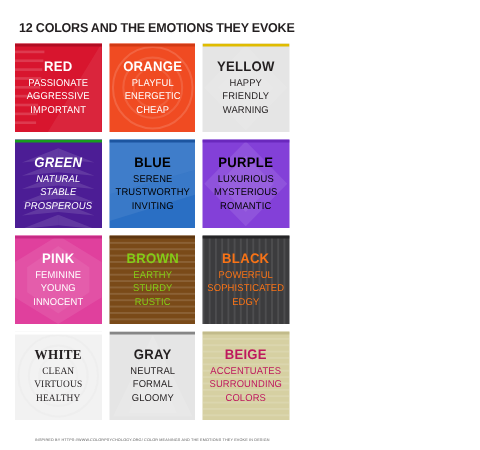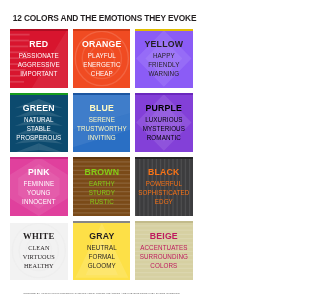--- a/index.html
+++ b/index.html
@@ -116,34 +116,34 @@
             <circle cx="50" cy="50" r="34" stroke="#ffffff" stroke-width="2.4" fill="none" opacity="0.12000000000000001"></circle>
             <circle cx="50" cy="50" r="22" stroke="#ffffff" stroke-width="2.4" fill="none" opacity="0.1"></circle>
           </svg></div>
         <div class="txt">
           <div class="cname">ORANGE</div>
           <div class="cword">PLAYFUL</div>
           <div class="cword">ENERGETIC</div>
           <div class="cword">CHEAP</div>
         </div>
       </div>
-      <div class="tile" style="background: #8b5cf6; color: rgb(35, 31, 32);">
+      <div class="tile" style="background: #e5e5e5; color: rgb(35, 31, 32);">
         <div class="accent" style="background: rgb(224, 188, 0);"></div>
         <div class="pattern"><svg viewBox="0 0 100 100" preserveAspectRatio="none" width="100%" height="100%">
             <polygon points="50,2 98,50 50,98 2,50" fill="#ffffff" opacity="0.1"></polygon>
             <polygon points="50,18 82,50 50,82 18,50" fill="#ffffff" opacity="0.08"></polygon>
           </svg></div>
         <div class="txt">
           <div class="cname">YELLOW</div>
           <div class="cword">HAPPY</div>
           <div class="cword">FRIENDLY</div>
           <div class="cword">WARNING</div>
         </div>
       </div>
-      <div class="tile" style="background: #0c4a6e; color: rgb(255, 255, 255);">
+      <div class="tile" style="background: #4c1d95; color: rgb(255, 255, 255); font-style: italic;">
         <div class="accent" style="background: rgb(22, 156, 29);"></div>
         <div class="pattern"><svg viewBox="0 0 100 100" preserveAspectRatio="none" width="100%" height="100%">
             <polygon points="50,10 8,26 50,22" fill="#ffffff" opacity="0.12"></polygon>
             <polygon points="50,10 92,26 50,22" fill="#ffffff" opacity="0.12"></polygon>
             <polygon points="50,25 8,41 50,37" fill="#ffffff" opacity="0.12"></polygon>
             <polygon points="50,25 92,41 50,37" fill="#ffffff" opacity="0.12"></polygon>
             <polygon points="50,40 8,56 50,52" fill="#ffffff" opacity="0.12"></polygon>
             <polygon points="50,40 92,56 50,52" fill="#ffffff" opacity="0.12"></polygon>
             <polygon points="50,55 8,71 50,67" fill="#ffffff" opacity="0.12"></polygon>
             <polygon points="50,55 92,71 50,67" fill="#ffffff" opacity="0.12"></polygon>
@@ -152,21 +152,21 @@
             <polygon points="50,85 8,101 50,97" fill="#ffffff" opacity="0.12"></polygon>
             <polygon points="50,85 92,101 50,97" fill="#ffffff" opacity="0.12"></polygon>
           </svg></div>
         <div class="txt">
           <div class="cname">GREEN</div>
           <div class="cword">NATURAL</div>
           <div class="cword">STABLE</div>
           <div class="cword">PROSPEROUS</div>
         </div>
       </div>
-      <div class="tile" style="background: rgb(42, 111, 196); color: #fef9c3;">
+      <div class="tile" style="background: rgb(42, 111, 196); color: #000000;">
         <div class="accent" style="background: rgb(28, 85, 160);"></div>
         <div class="pattern"><svg viewBox="0 0 100 100" preserveAspectRatio="none" width="100%" height="100%">
             <polygon points="0,0 100,0 100,34 0,62" fill="#ffffff" opacity="0.1"></polygon>
             <polygon points="0,62 100,34 100,62 0,92" fill="#ffffff" opacity="0.07"></polygon>
           </svg></div>
         <div class="txt">
           <div class="cname">BLUE</div>
           <div class="cword">SERENE</div>
           <div class="cword">TRUSTWORTHY</div>
           <div class="cword">INVITING</div>
@@ -255,21 +255,21 @@
             <circle cx="50" cy="50" r="34" stroke="#d9d9d9" stroke-width="2.4" fill="none" opacity="0.12000000000000001"></circle>
             <circle cx="50" cy="50" r="22" stroke="#d9d9d9" stroke-width="2.4" fill="none" opacity="0.1"></circle>
           </svg></div>
         <div class="txt">
           <div class="cname">WHITE</div>
           <div class="cword">CLEAN</div>
           <div class="cword">VIRTUOUS</div>
           <div class="cword">HEALTHY</div>
         </div>
       </div>
-      <div class="tile" style="background: #fde047; color: rgb(35, 31, 32);">
+      <div class="tile" style="background: #e5e5e5; color: rgb(35, 31, 32);">
         <div class="accent" style="background: rgb(134, 134, 134);"></div>
         <div class="pattern"><svg viewBox="0 0 100 100" preserveAspectRatio="none" width="100%" height="100%">
             <polygon points="50,4 96,96 4,96" fill="#ffffff" opacity="0.13"></polygon>
             <polygon points="50,30 78,92 22,92" fill="#ffffff" opacity="0.1"></polygon>
           </svg></div>
         <div class="txt">
           <div class="cname">GRAY</div>
           <div class="cword">NEUTRAL</div>
           <div class="cword">FORMAL</div>
           <div class="cword">GLOOMY</div>

